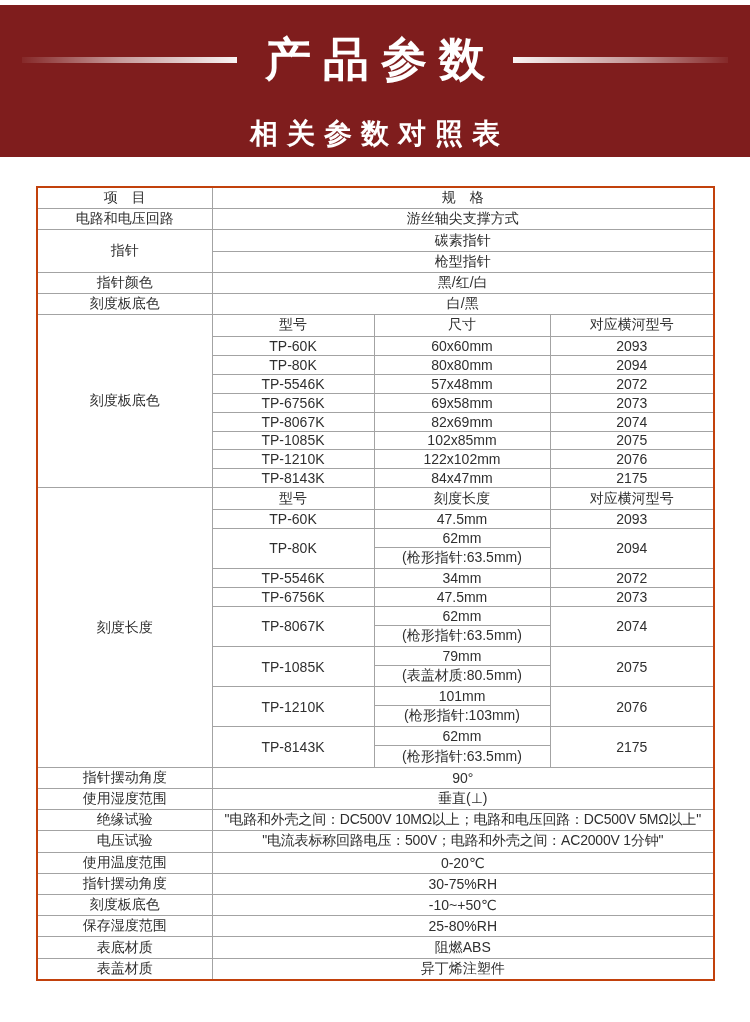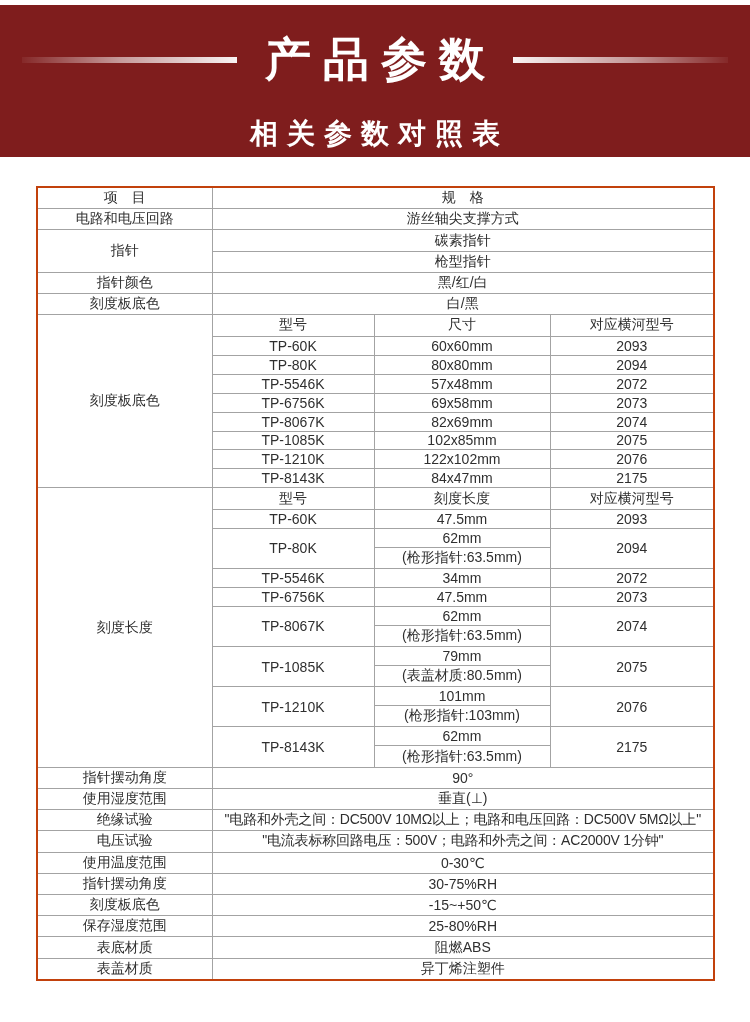--- a/index.html
+++ b/index.html
@@ -195,29 +195,29 @@
       <tr>
         <td>绝缘试验</td>
         <td colspan="3" class="long">"电路和外壳之间：DC500V 10MΩ以上；电路和电压回路：DC500V 5MΩ以上"</td>
       </tr>
       <tr>
         <td class="g">电压试验</td>
         <td class="g long" colspan="3">"电流表标称回路电压：500V；电路和外壳之间：AC2000V 1分钟"</td>
       </tr>
       <tr>
         <td>使用温度范围</td>
-        <td colspan="3">0-30℃</td>
+        <td colspan="3">0-20℃</td>
       </tr>
       <tr>
         <td class="g">指针摆动角度</td>
         <td class="g" colspan="3">30-75%RH</td>
       </tr>
       <tr>
         <td>刻度板底色</td>
-        <td colspan="3">-15~+50℃</td>
+        <td colspan="3">-10~+50℃</td>
       </tr>
       <tr>
         <td class="g">保存湿度范围</td>
         <td class="g" colspan="3">25-80%RH</td>
       </tr>
       <tr>
         <td>表底材质</td>
         <td colspan="3">阻燃ABS</td>
       </tr>
       <tr>

